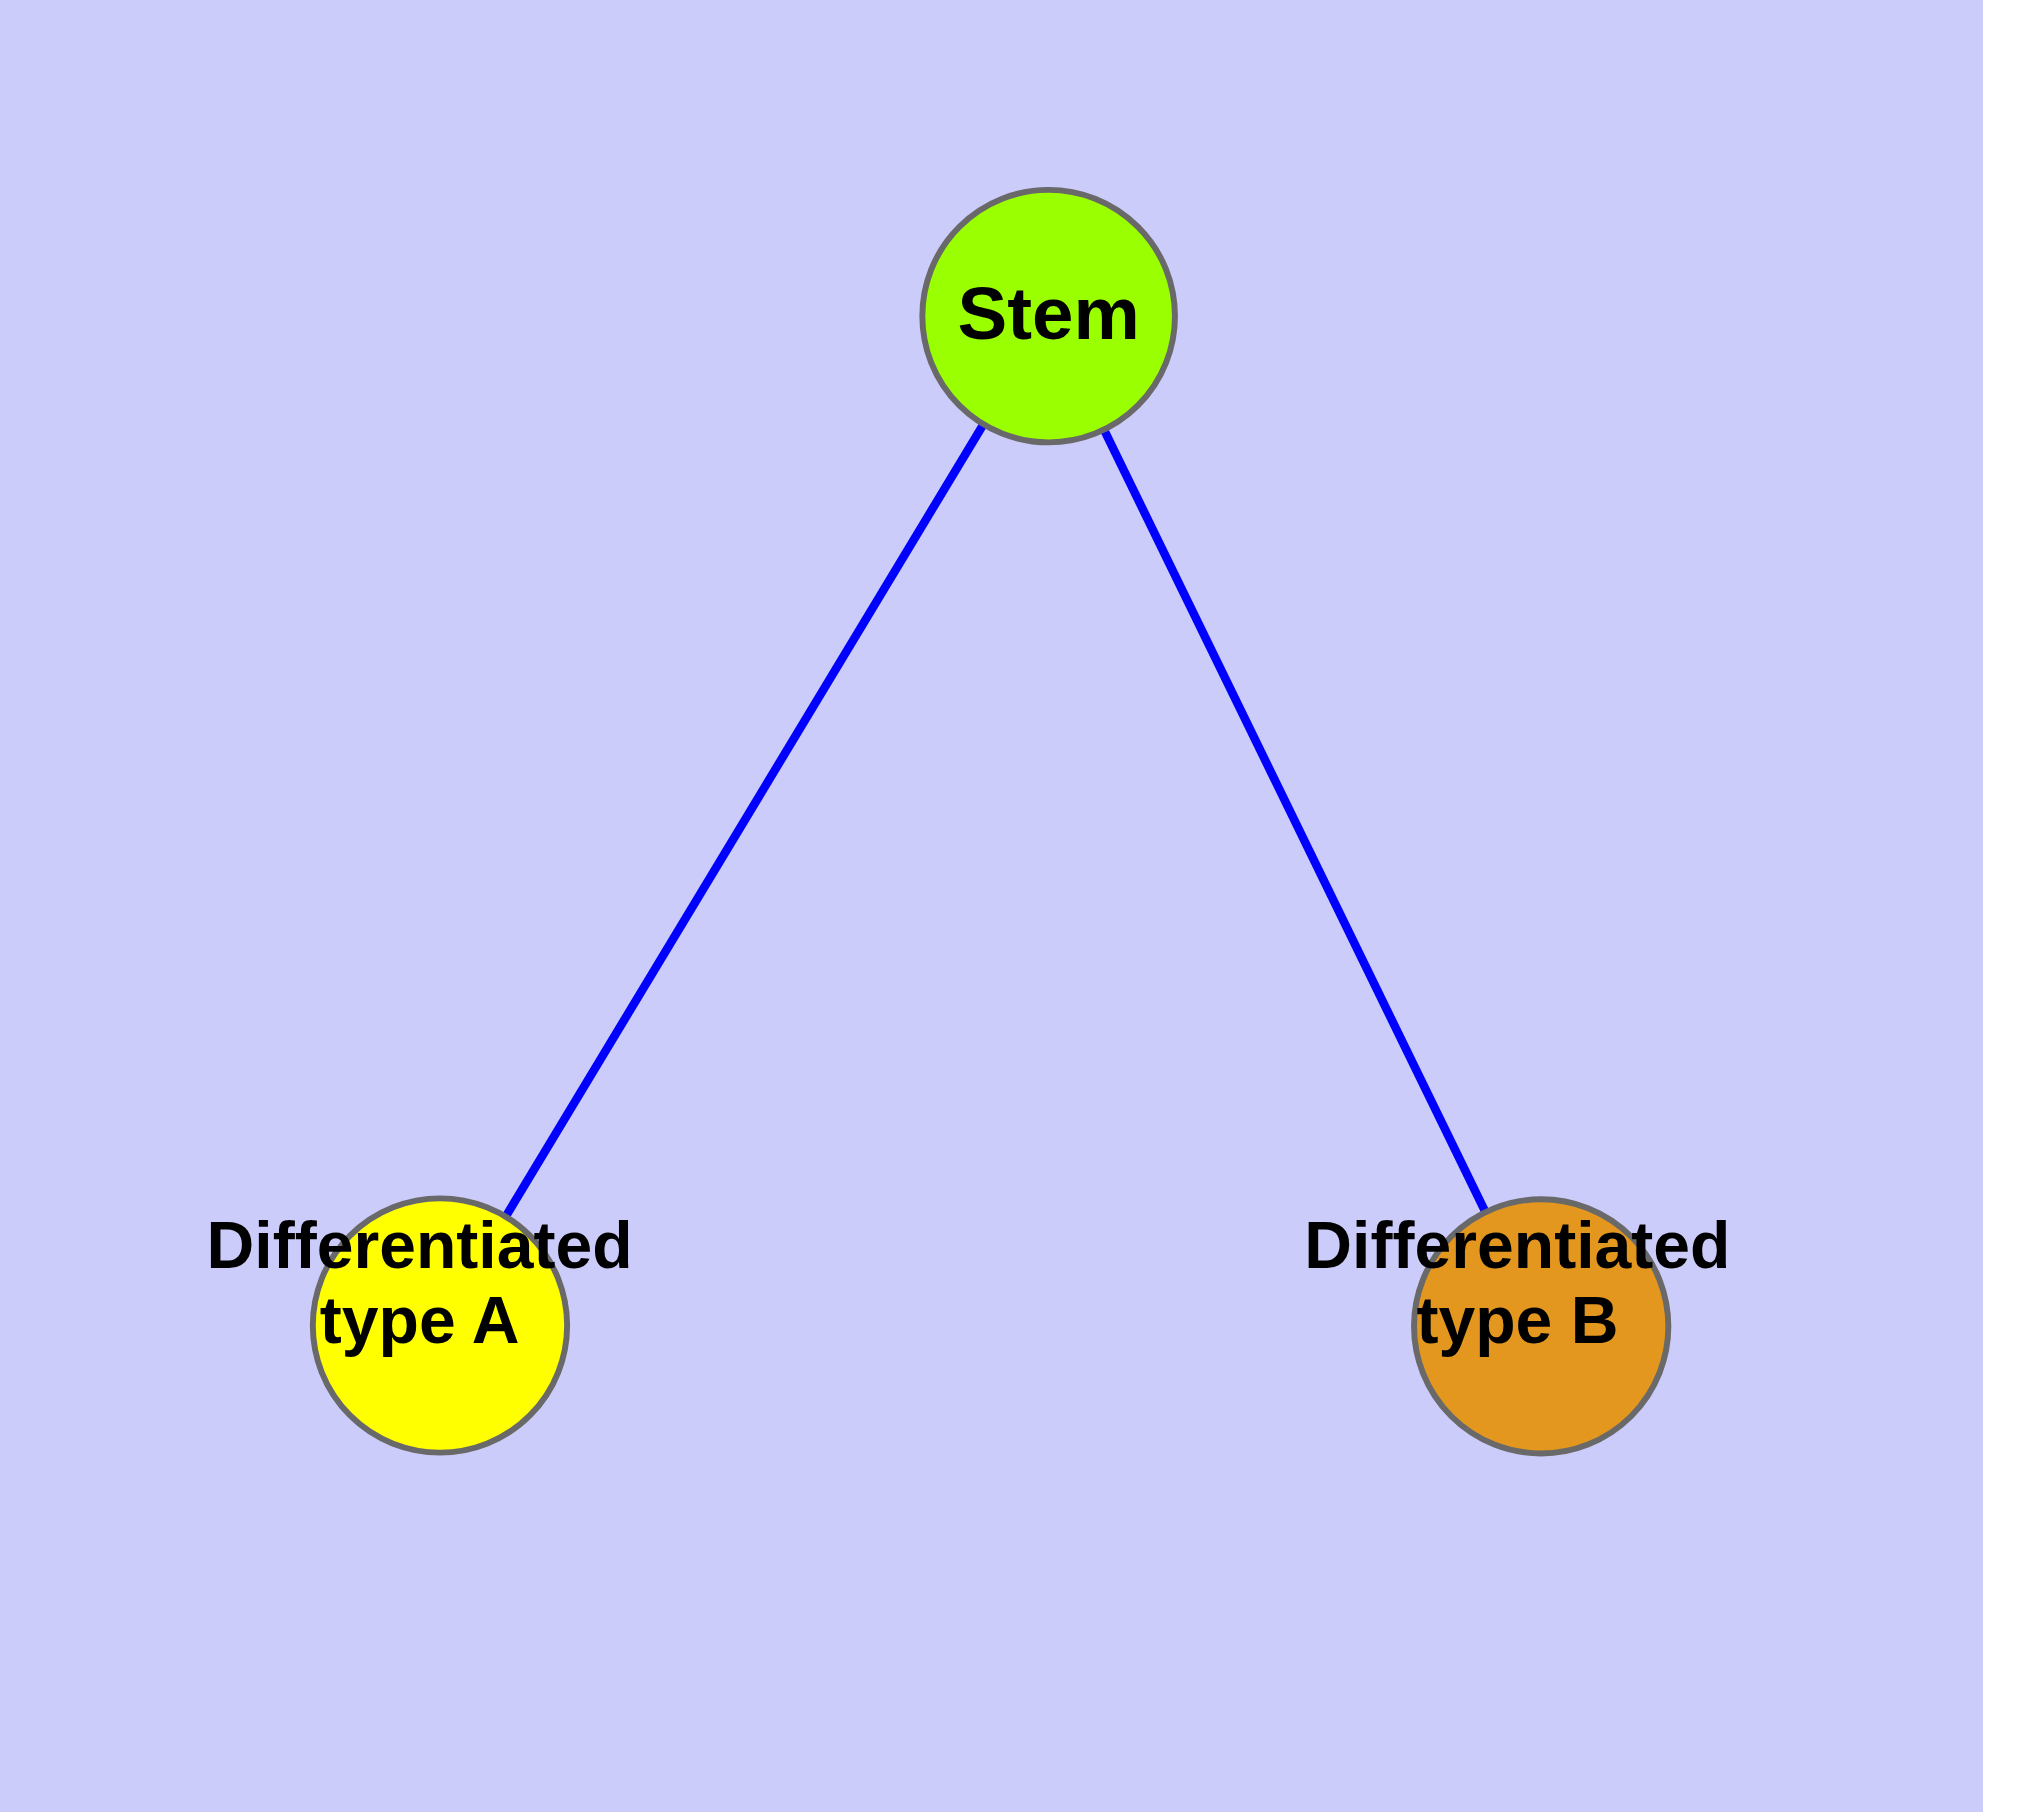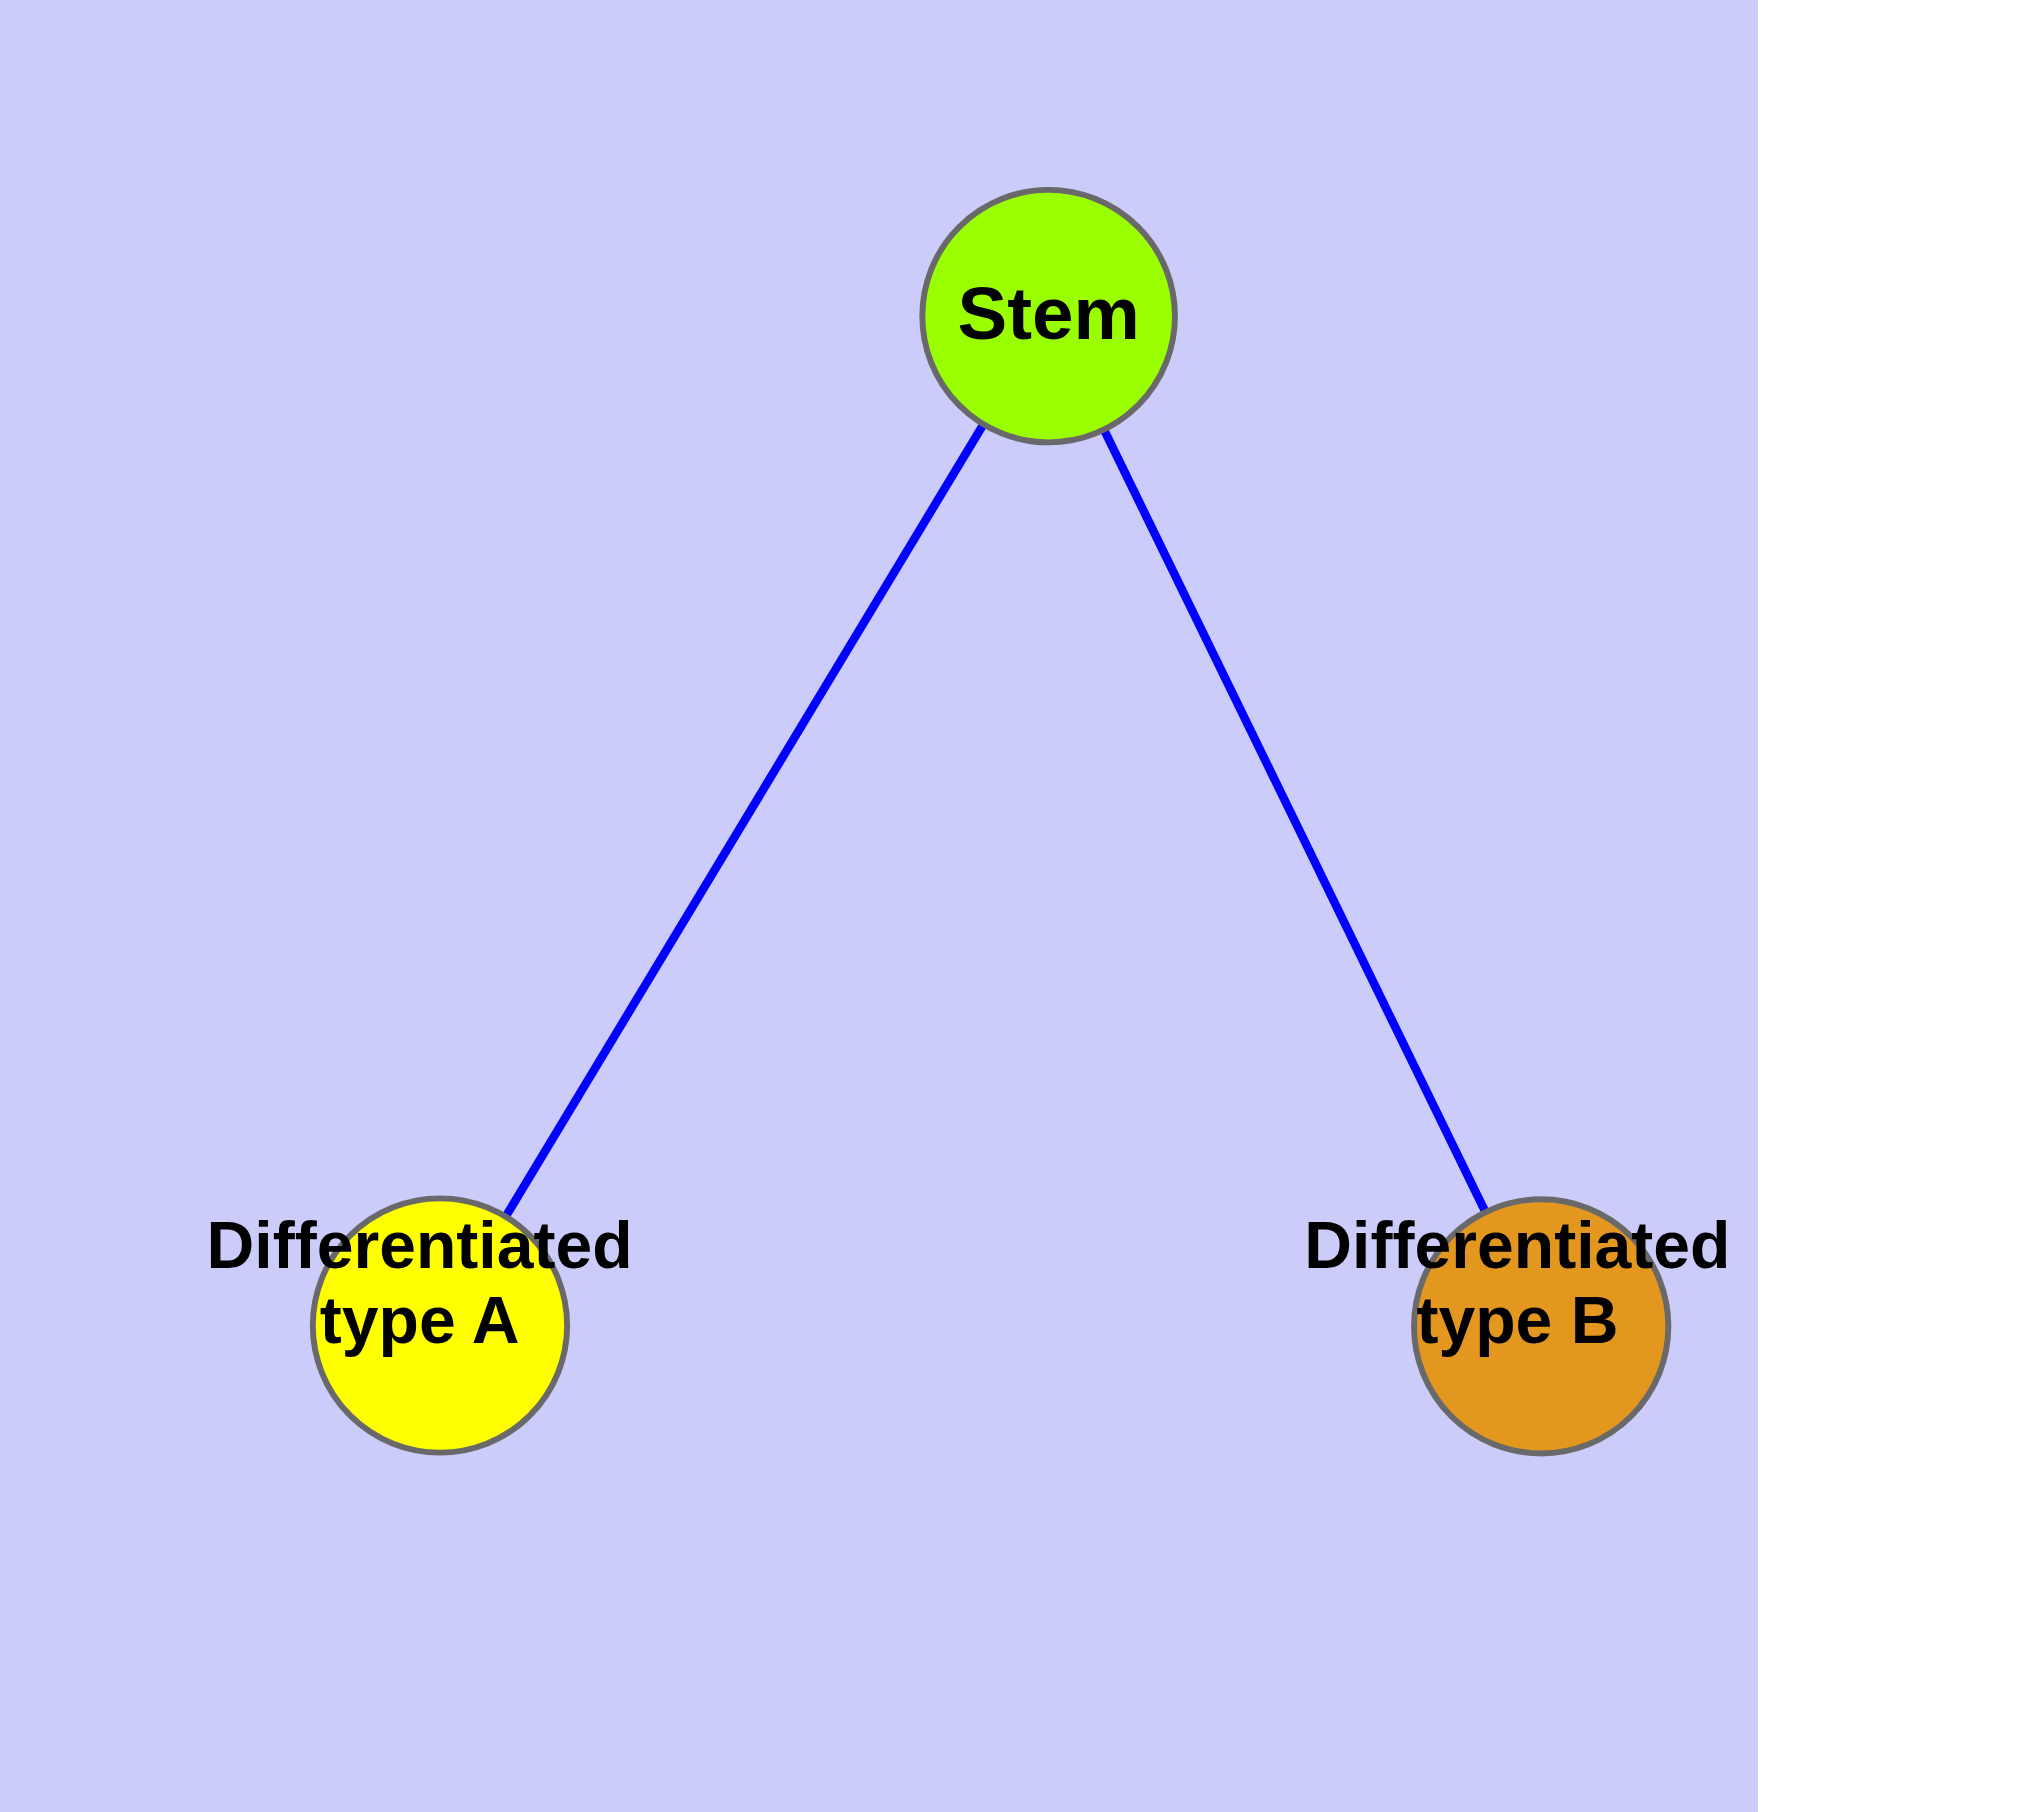--- a/index.html
+++ b/index.html
@@ -27,21 +27,21 @@
     font-family: "Liberation Sans", sans-serif;
     font-weight: bold;
     fill: #000000;
     dominant-baseline: middle;
   }
   .edge-line { }
 </style>
 </head>
 <body>
 
-<div id="stage" style="width: 1758px; height: 1812px;">
+<div id="stage" style="width: 1947px; height: 1812px; padding-left: 36px;">
   <svg id="graph-canvas" viewBox="0 0 2384 2138" preserveAspectRatio="none" xmlns="http://www.w3.org/2000/svg" style="width: 2021px; height: 1812px;">
     <rect id="bg-rect" x="0" y="0" width="2384" height="2138" fill="#ccccfa"></rect>
     <g id="edges-group">
         <line x1="1237" y1="373" x2="519" y2="1564" stroke="#0000ff" stroke-width="10" class="edge-line"></line>
         <line x1="1237" y1="373" x2="1818" y2="1565" stroke="#0000ff" stroke-width="10" class="edge-line"></line>
       </g>
     <g id="nodes-group">
         <g>
           <circle cx="1237" cy="373" r="149" fill="#9aff00" stroke="#696969" stroke-width="7" class="node-circle"></circle>
         </g>

